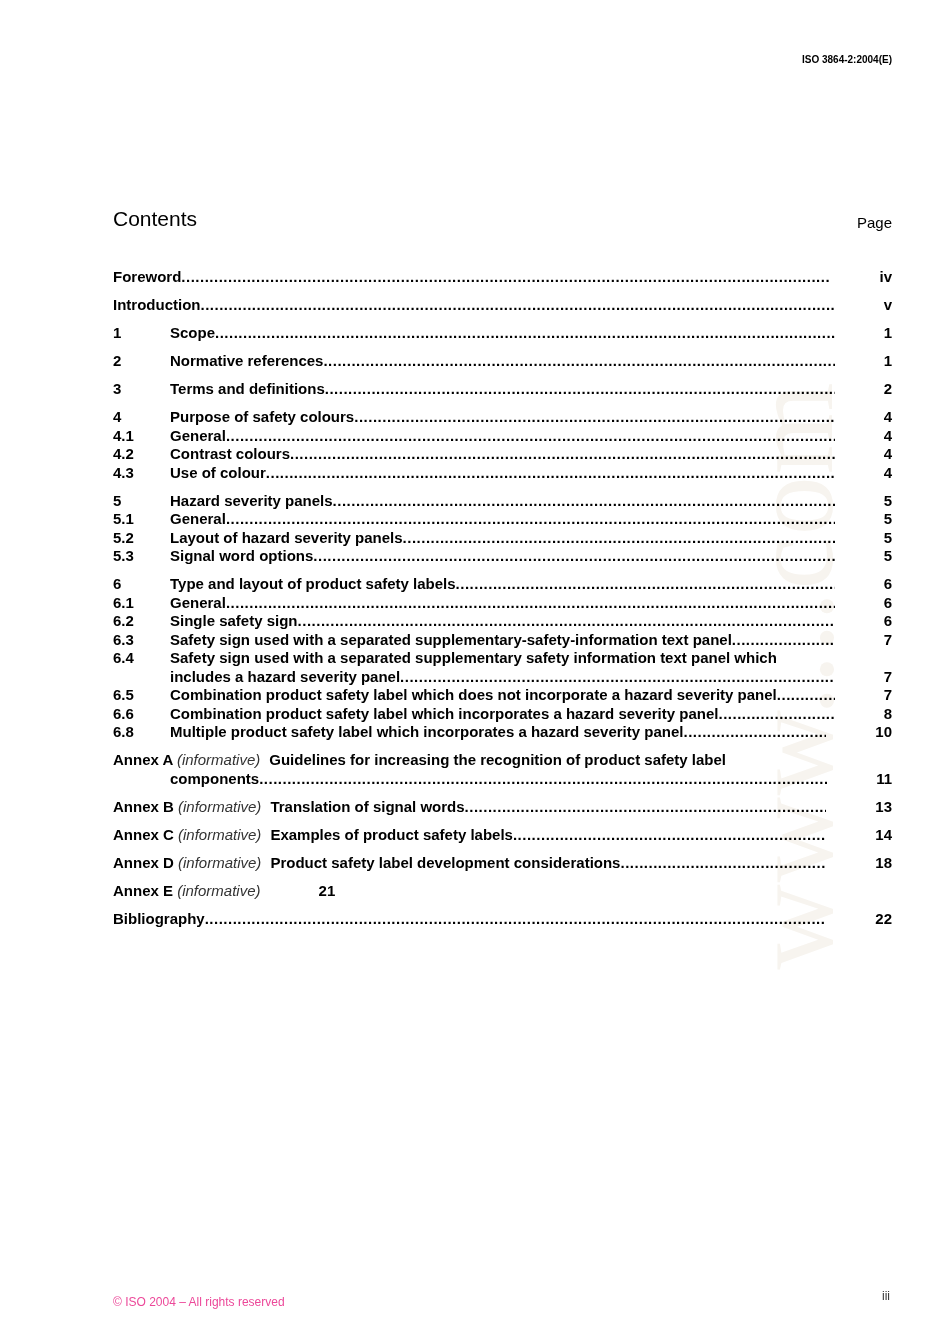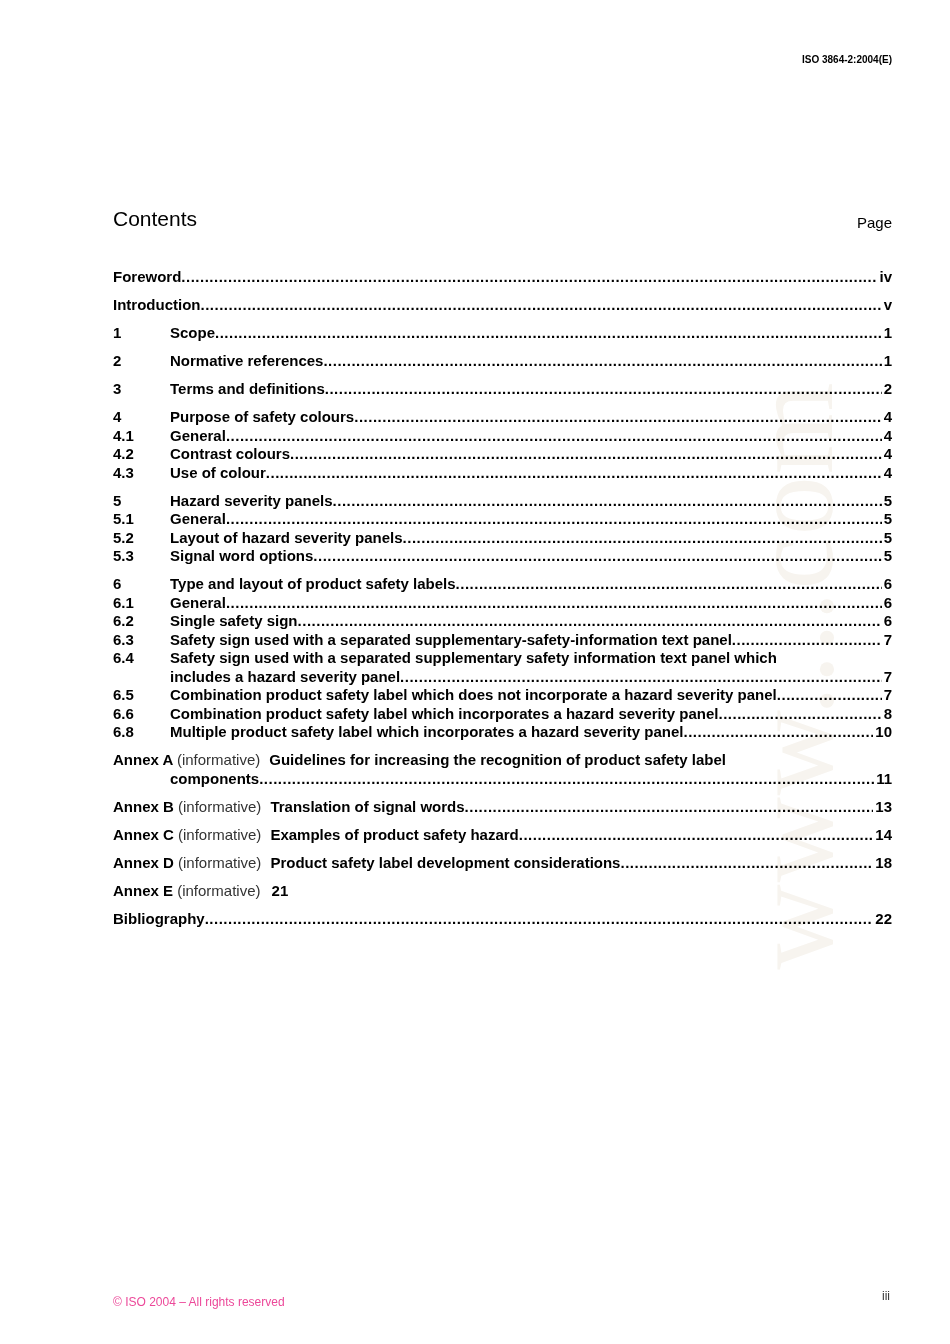--- a/index.html
+++ b/index.html
@@ -95,33 +95,35 @@
       font-weight: bold;
       letter-spacing: 0.5px;
     }
     .leader::after {
       content: "..................................................................................................................................................................................................................................................................................";
     }
     .pg {
       flex: 0 0 auto;
       text-align: right;
       padding-left: 2px;
+      margin-left: 47px;
     }
     .row.nonum .title { padding-left: 0; }
     .row.wrap1 { height: 18.5px; }
     .row.wrap1 .title { overflow: visible; }
     .row.wrap2 .num { visibility: hidden; }
     .annex-label {
       flex: 0 0 auto;
       white-space: nowrap;
       margin-right: 9px;
     }
     .annex-label .inf {
       font-weight: normal;
       color: #333;
+      font-style: italic;
     }
     .row.annex-cont .num { width: 57px; flex: 0 0 57px; }
     .footer-copy {
       position: absolute;
       left: 113px;
       top: 1295px;
       font-size: 12px;
       z-index: 1;
       color: #ec4899;
     }
@@ -357,21 +359,21 @@
     </div>
     <span class="pg">13</span>
   </div>
 
   <div class="row gap nonum">
     <span class="annex-label">
       <span>Annex C</span>
       <span class="inf">(informative)</span>
     </span>
     <div class="title">
-      <span class="t">Examples of product safety hazard</span>
+      <span class="t">Examples of product safety labels</span>
       <span class="leader"></span>
     </div>
     <span class="pg">14</span>
   </div>
 
   <div class="row gap nonum">
     <span class="annex-label">
       <span>Annex D</span>
       <span class="inf">(informative)</span>
     </span>

